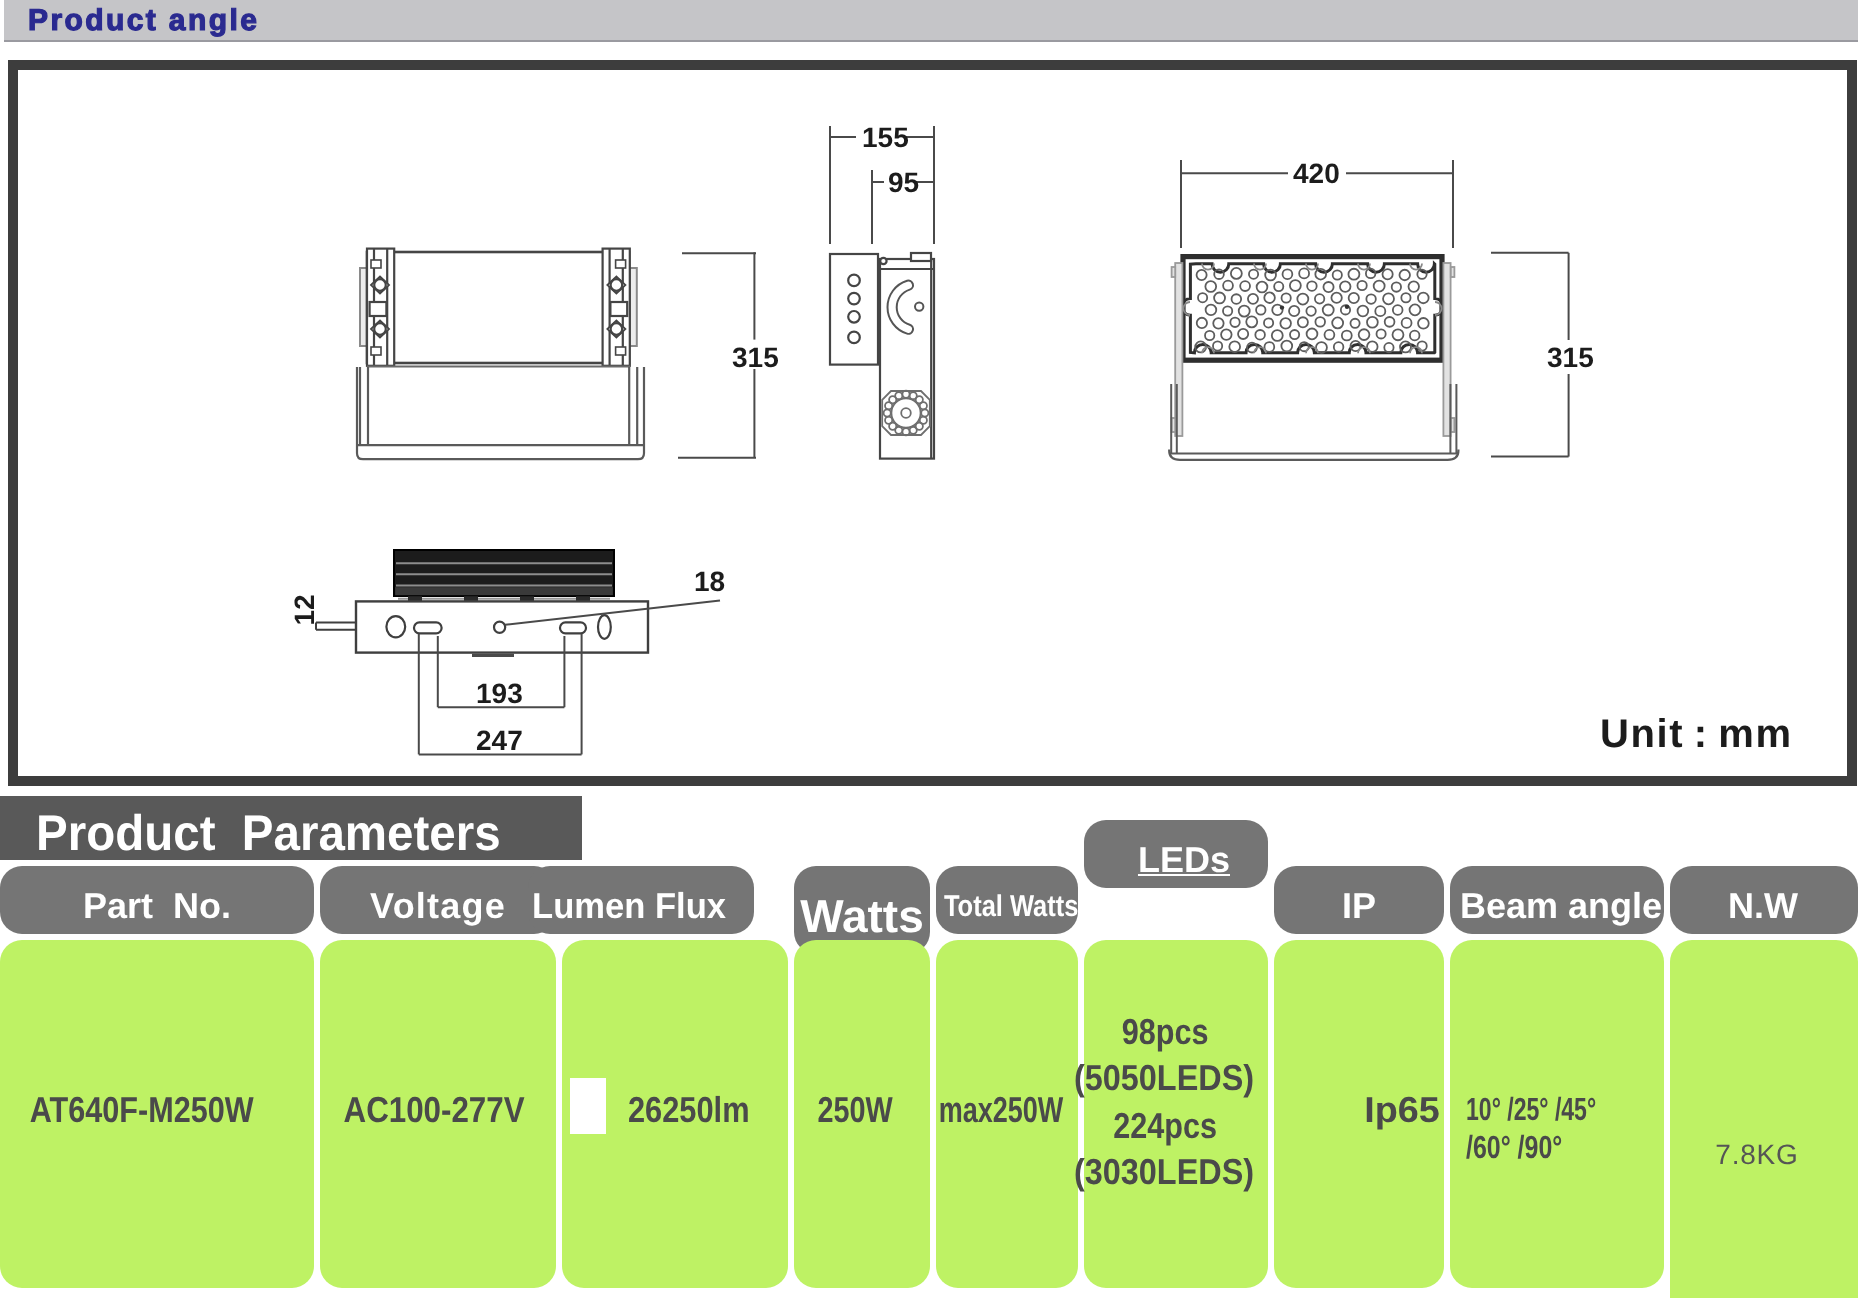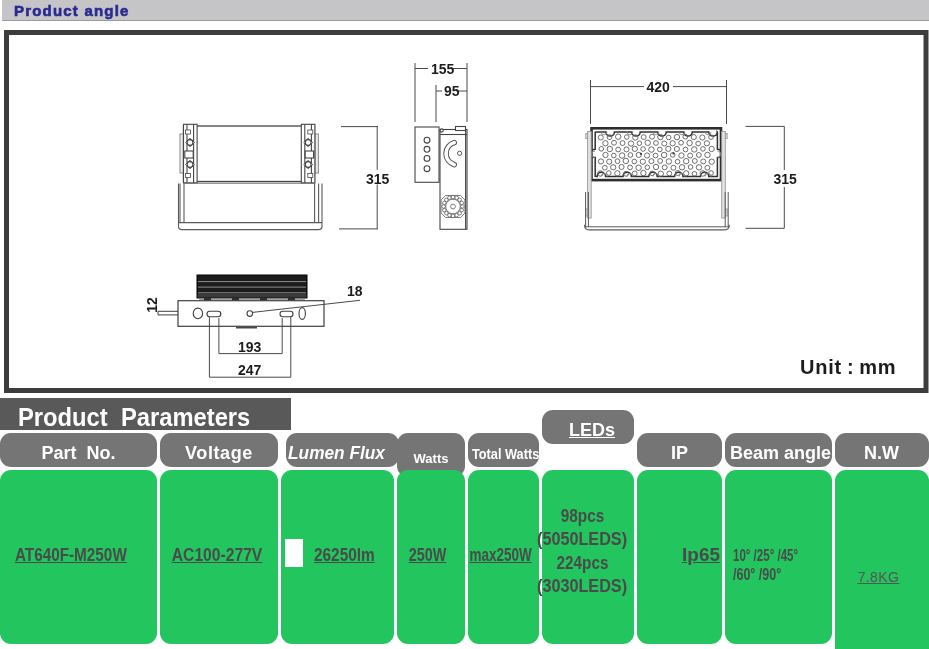--- a/index.html
+++ b/index.html
@@ -1,19 +1,19 @@
 <!DOCTYPE html>
 <html><head>
 <meta charset="utf-8">
 <style>
   html,body{margin:0;padding:0;background:#ffffff;}
   body{width:929px;height:649px;position:relative;font-family:"Liberation Sans",sans-serif;overflow:hidden;}
   .cell{position:absolute;display:flex;align-items:center;justify-content:center;border-radius:11px;}
   .hd{background:#757575;color:#ffffff;font-weight:bold;font-size:18px;padding-top:7px;box-sizing:border-box;}
-  .bd{background:#22c55e;color:#4a4a4a;font-weight:bold;font-size:18px;padding-bottom:3px;box-sizing:border-box;text-decoration:underline;}
+  .bd{background:#bef264;color:#4a4a4a;font-weight:bold;font-size:18px;padding-bottom:3px;box-sizing:border-box;}
   .cx{display:inline-block;white-space:nowrap;}
 </style>
 </head>
 <body>
 
 <div style="position:absolute;left:2px;top:0;width:927px;height:20px;background:#c5c5c8;border-bottom:1px solid #9a9aa0;"></div>
 
 <div style="position:absolute;left:14px;top:2px;font-size:15px;font-weight:bold;color:#2a2a90;letter-spacing:1.2px;-webkit-text-stroke:0.6px #2a2a90;">Product angle</div>
 
 <svg width="929" height="649" viewBox="0 0 929 649" style="position:absolute;left:0;top:0;" fill="none">
@@ -346,25 +346,25 @@
 </svg>
 
 <div style="position:absolute;left:0;top:398px;width:291px;height:32px;background:#595959;"></div>
 
 <div style="position:absolute;left:18px;top:403px;font-size:25px;font-weight:bold;color:#ffffff;transform:scaleX(0.95);transform-origin:left;white-space:nowrap;">Product&nbsp; Parameters</div>
 
 <div class="cell hd" style="left:0;top:433px;width:157px;height:34px;">Part&nbsp; No.</div>
 
 <div class="cell hd" style="left:160px;top:433px;width:118px;height:34px;letter-spacing:0.6px;">Voltage</div>
 
-<div class="cell hd" style="left:286px;top:433px;width:113px;height:34px;padding-right:11px;font-style:italic;">
+<div class="cell hd" style="left:264px;top:433px;width:113px;height:34px;padding-right:11px;">
     <span class="cx" style="transform:scaleX(0.96);">Lumen&nbsp;Flux</span>
   </div>
 
-<div class="cell hd" style="left:397px;top:433px;width:68px;height:44px;font-size:13px;">Watts</div>
+<div class="cell hd" style="left:397px;top:433px;width:68px;height:44px;font-size:23px;">Watts</div>
 
 <div class="cell hd" style="left:468px;top:433px;width:71px;height:34px;padding-left:5px;">
     <span class="cx" style="font-size:15px;transform:scaleX(0.85);">Total Watts</span>
   </div>
 
 <div class="cell hd" style="left:542px;top:410px;width:92px;height:34px;padding-left:8px;text-decoration:underline;">LEDs</div>
 
 <div class="cell hd" style="left:637px;top:433px;width:85px;height:34px;">IP</div>
 
 <div class="cell hd" style="left:725px;top:433px;width:107px;height:34px;padding-left:4px;">Beam&nbsp;angle</div>

